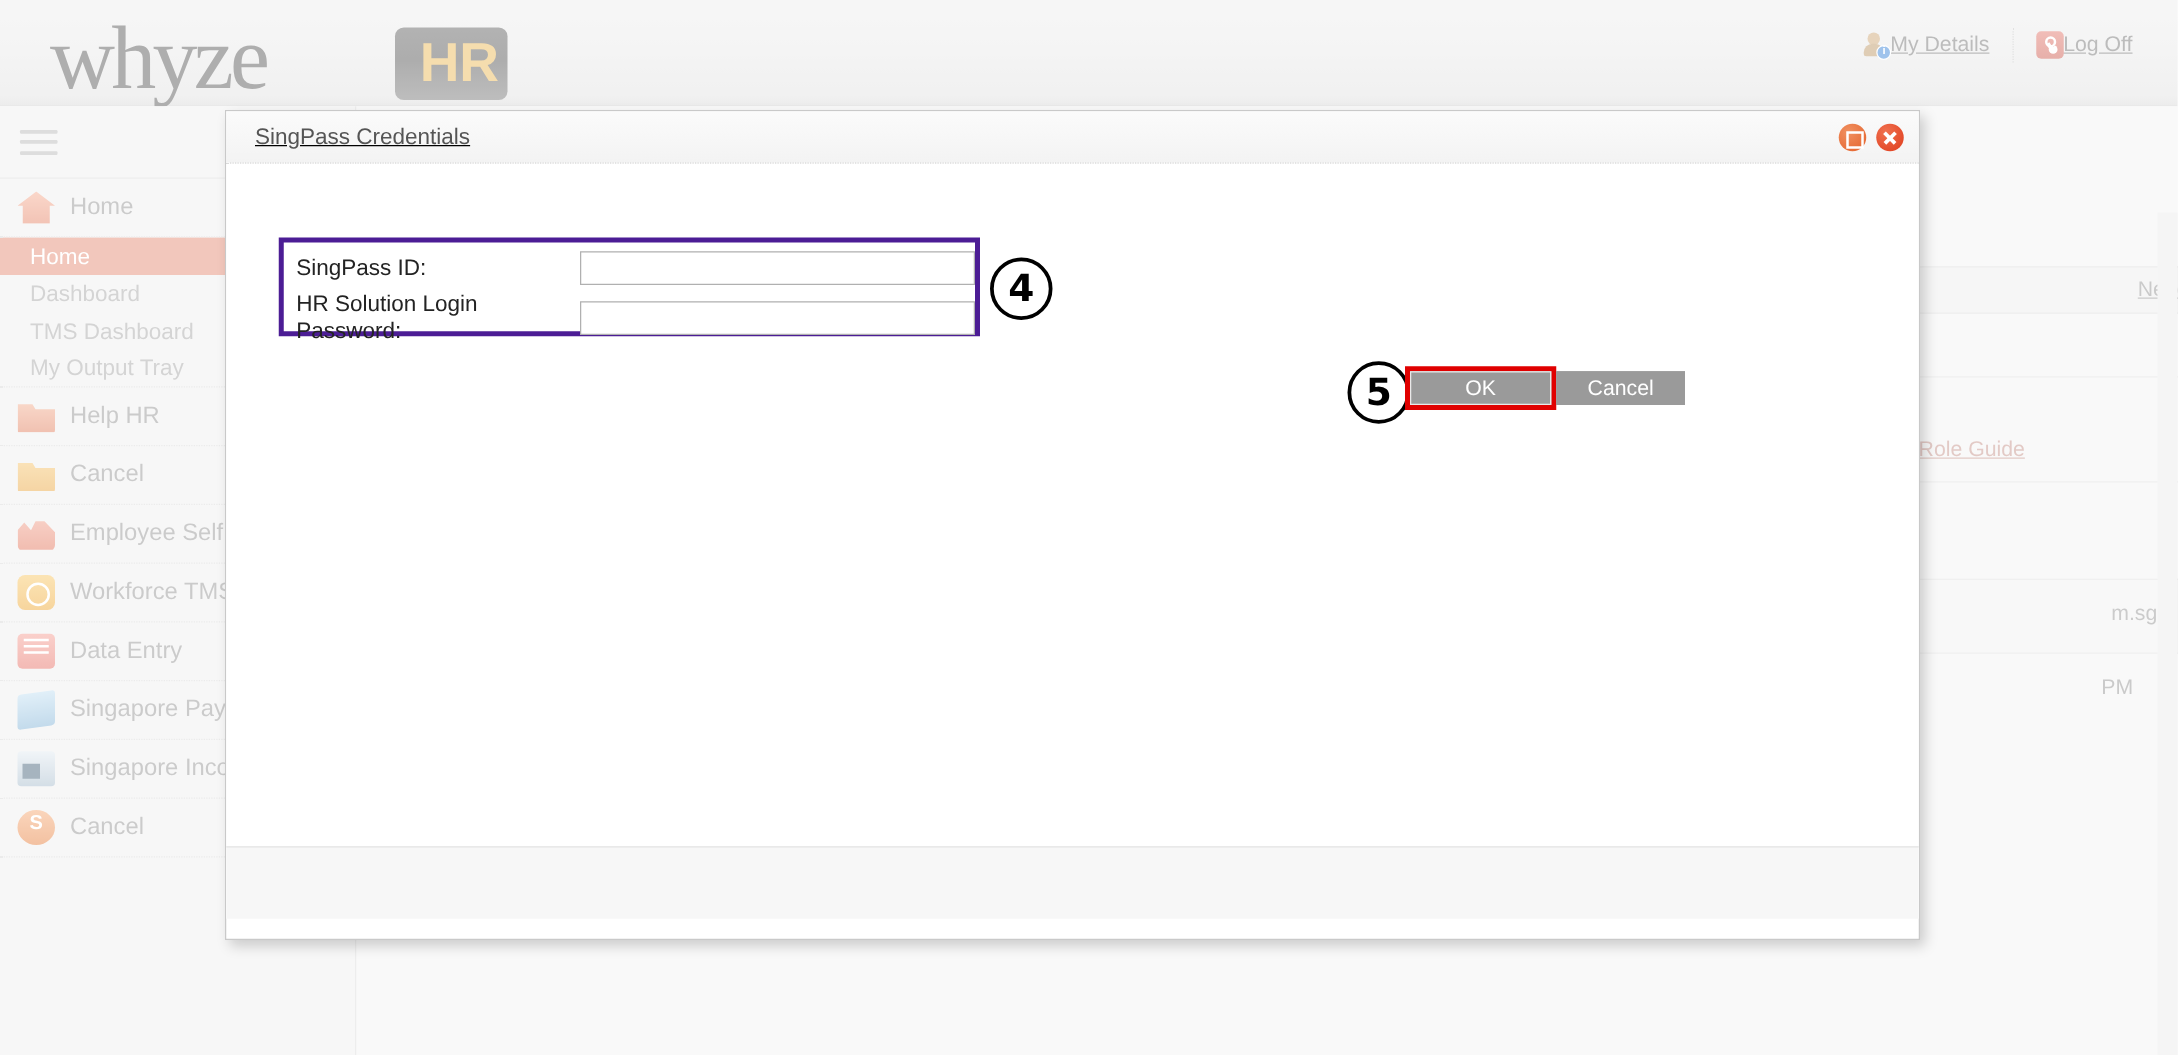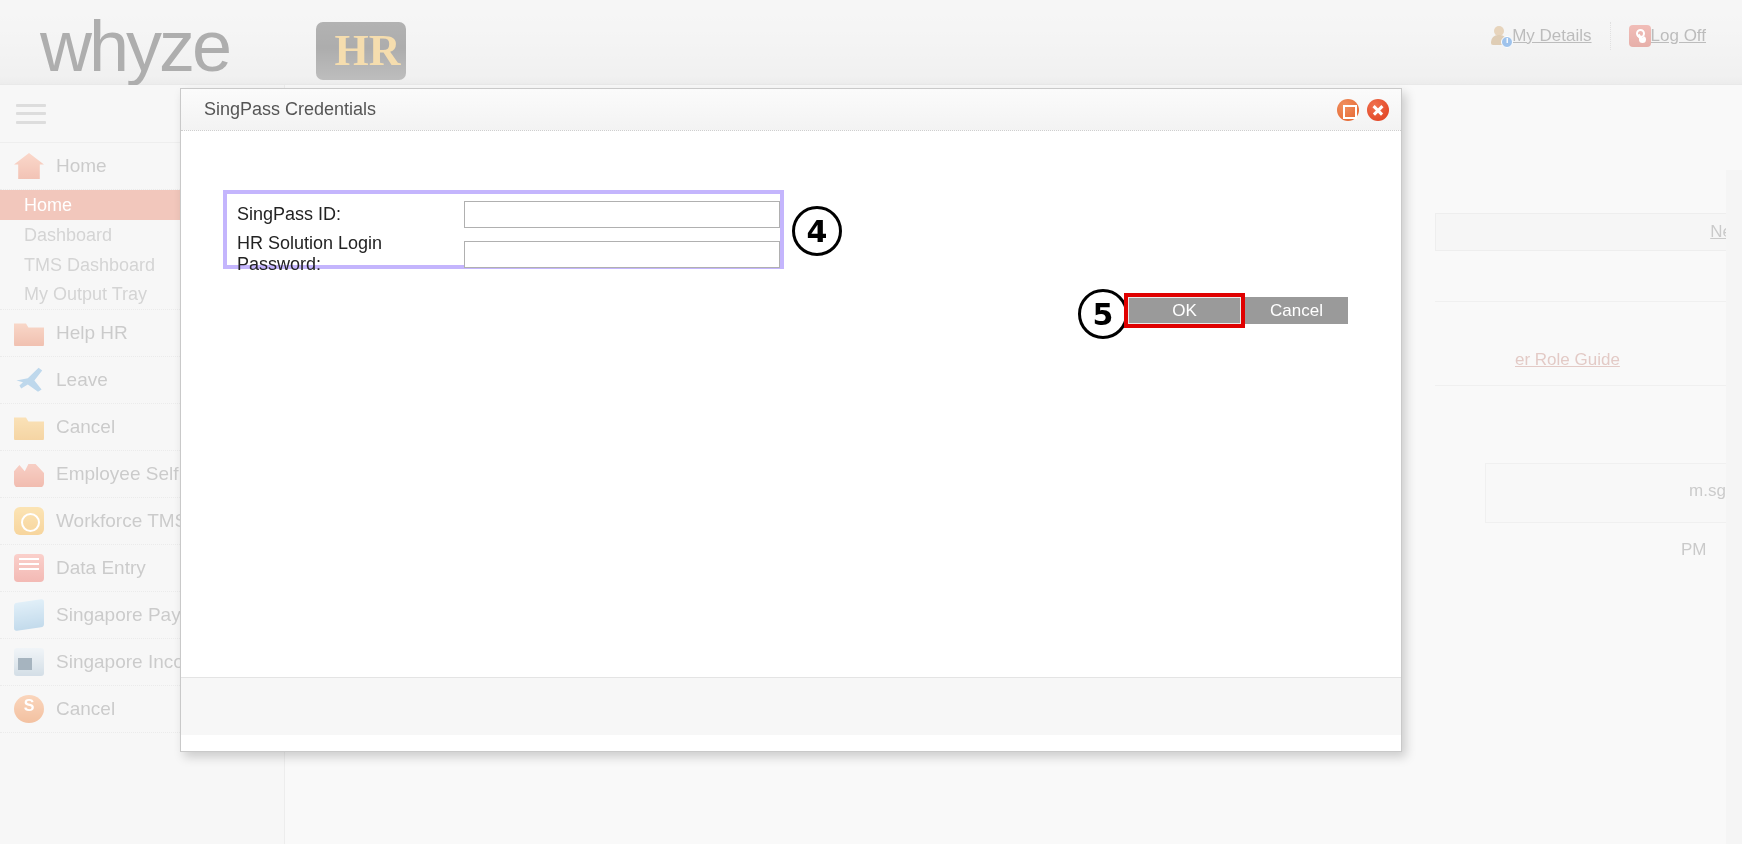--- a/index.html
+++ b/index.html
@@ -25,33 +25,33 @@
   }
   .logo-wrap {
     position: absolute; left: 24px; top: 4px;
     width: 400px; height: 80px;
   }
   .logo-whyze {
     position: absolute; left: 16px; top: 6px;
     font-size: 72px; line-height: 72px;
     font-weight: 400; color: #4c4c4c;
     letter-spacing: -3px;
-    font-family: Liberation Sans, sans-serif;
+    font-family: Liberation Serif, serif;
   }
   .logo-hr-box {
     position: absolute; left: 292px; top: 18px;
     width: 90px; height: 58px;
     border-radius: 7px;
     background: linear-gradient(to bottom, #555555 0%, #4a4a4a 45%, #6e6e6e 100%);
   }
   .logo-hr-text {
     position: absolute; left: 0; top: 0; width: 103px; height: 58px;
     line-height: 58px; text-align: center;
     font-size: 44px; font-weight: bold; color: #e9b44c;
-    font-family: Liberation Serif, serif;
+    font-family: Liberation Sans, sans-serif;
   }
 
   .top-right { position: absolute; right: 18px; top: 22px; display: flex; align-items: center; gap: 0; }
   .tr-item { display: flex; align-items: center; gap: 0; padding: 0 18px; }
   .tr-link {
     font-size: 17px; color: #6b6b6b; text-decoration: underline;
   }
   .tr-sep { width: 1px; height: 28px; border-left: 1px dotted #bdbdbd; }
 
   .ico-user {
@@ -148,24 +148,25 @@
   .email-txt { position: absolute; left: 1404px; top: 396px; font-size: 17px; color: #8c8c8c; }
   .pm-txt { position: absolute; left: 1396px; top: 455px; font-size: 17px; color: #8a8a8a; }
   .right-strip { position:absolute; right:0; top:85px; width:16px; bottom:0; background:#e9e9e9;}
 
   
   .scrim { position: absolute; inset: 0; background: rgba(255,255,255,0.55); }
 
   
   .dialog {
     position: absolute; left: 180px; top: 88px;
-    width: 1222px; height: 664px;
+    width: 1356px; height: 664px;
     background: #ffffff;
     border: 1px solid #c9c9c9;
     box-shadow: 4px 5px 10px rgba(0,0,0,0.18);
+    text-decoration: underline;
   }
   .dlg-title {
     height: 42px; background: linear-gradient(to bottom,#fbfbfb,#f3f3f3);
     border-bottom: 1px dotted #cfcfcf;
     display: flex; align-items: center;
   }
   .dlg-title-text { margin-left: 23px; font-size: 18px; color: #555555; }
   .dlg-ctrls { margin-left: auto; margin-right: 12px; display: flex; gap: 8px; }
   .dlg-btn { width: 22px; height: 22px; border-radius: 50%; position: relative; }
   .dlg-btn.restore { background: radial-gradient(circle at 35% 30%, #f09060, #e4612a); }
@@ -180,21 +181,21 @@
   .dlg-body { position: relative; height: 604px; background: #ffffff; }
   .dlg-footer {
     position: absolute; left: 0; bottom: 0; width: 100%; height: 58px;
     background: #f7f7f7; border-top: 1px solid #e4e4e4;
   }
 
   
   .form-box {
     position: absolute; left: 42px; top: 59px;
     width: 561px; height: 79px;
-    border: 4px solid #c4b5fd;
+    border: 4px solid #4c1d95;
     background: #ffffff;
   }
   .frow { position: absolute; display: flex; align-items: center; }
   .frow1 { left: 10px; top: 7px; }
   .frow2 { left: 10px; top: 39px; }
   .flabel { font-size: 18px; color: #232323; width: 227px; }
   .finput {
     width: 316px; height: 27px;
     border: 1px solid #b0b0b0; background: #fff;
     font-size: 16px; padding: 0 6px;
@@ -299,24 +300,20 @@
       </div>
       <div class="nav-sub" style="border-bottom:1px dotted #d2d2d2;">
         <span>My Output Tray</span>
       </div>
 
       <div class="nav-item">
         <span class="nav-ico i-folder"></span>
         <span class="lbl">Help HR</span>
       </div>
       <div class="nav-item">
-        <span class="nav-ico i-plane"></span>
-        <span class="lbl">Leave</span>
-      </div>
-      <div class="nav-item">
         <span class="nav-ico i-folder2"></span>
         <span class="lbl">Cancel</span>
       </div>
       <div class="nav-item">
         <span class="nav-ico i-people"></span>
         <span class="lbl">Employee Self Se</span>
       </div>
       <div class="nav-item">
         <span class="nav-ico i-clock"></span>
         <span class="lbl">Workforce TMS</span>

